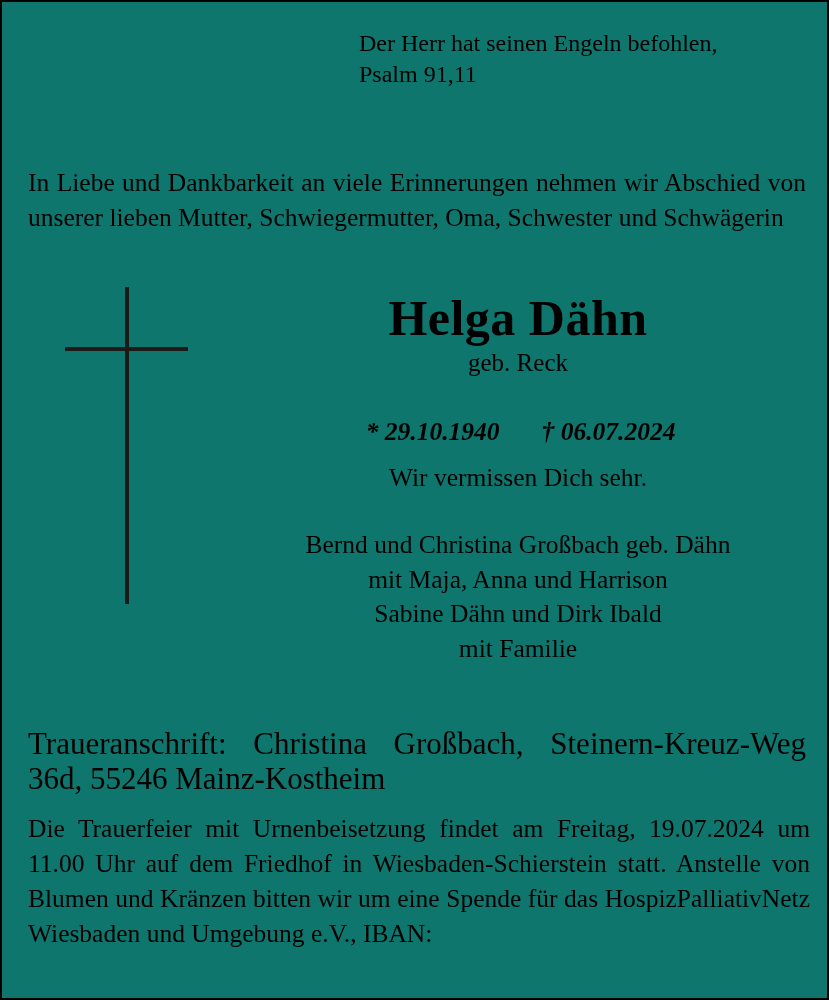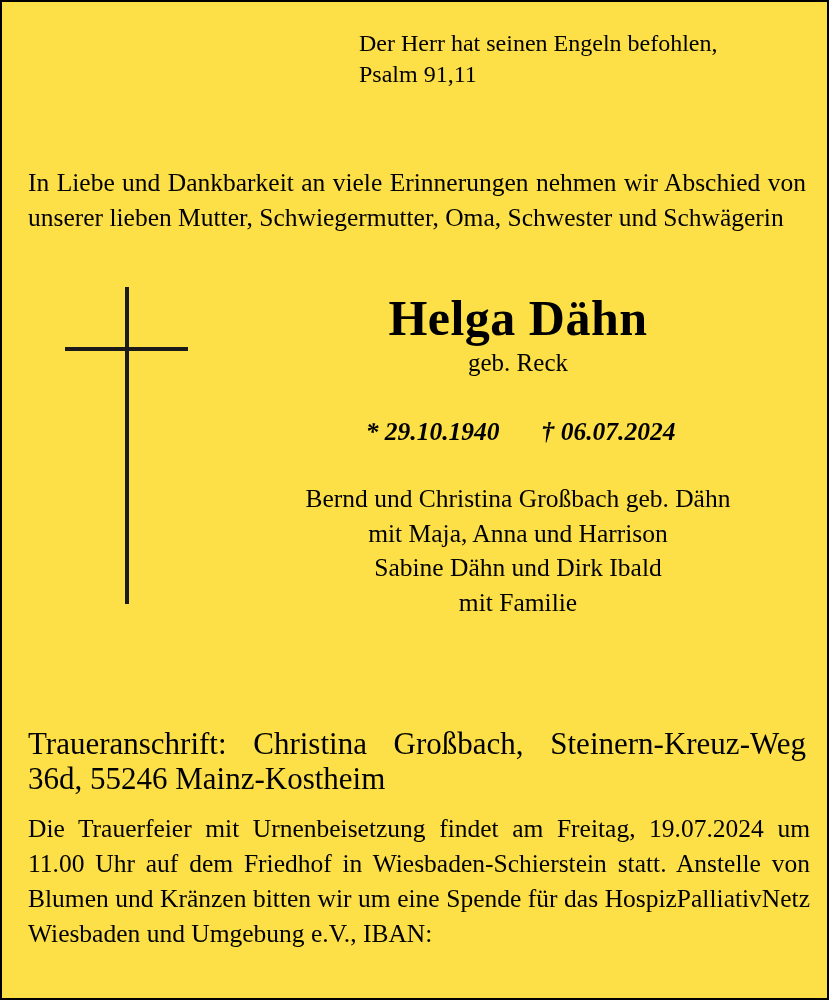--- a/index.html
+++ b/index.html
@@ -10,21 +10,21 @@
   body {
     font-family: "Liberation Serif", "DejaVu Serif", serif;
     color: #000000;
   }
 
   .notice {
     position: relative;
     width: 829px;
     height: 1000px;
     box-sizing: border-box;
-    background: #fde047;
+    background: #0f766e;
     border: 2px solid #000000;
     overflow: hidden;
   }
 
   .inner {
     position: absolute;
     left: 0;
     top: 0;
     width: 829px;
     height: 1000px;
@@ -173,20 +173,21 @@
 
     <div class="center-block">
 
       <div class="deceased-name">Helga Dähn</div>
       <div class="maiden-name">geb. Reck</div>
 
       <div class="dates">
         <span class="birth"><span>*</span>&nbsp;<span>29.10.1940</span></span><span class="death"><span>†</span>&nbsp;<span>06.07.2024</span></span>
       </div>
 
+      <div class="missing-line">Wir vermissen Dich sehr.</div>
 
       <div class="family">
         <div>Bernd und Christina Großbach geb. Dähn</div>
         <div>mit Maja, Anna und Harrison</div>
         <div>Sabine Dähn und Dirk Ibald</div>
         <div>mit Familie</div>
       </div>
 
     </div>
 

